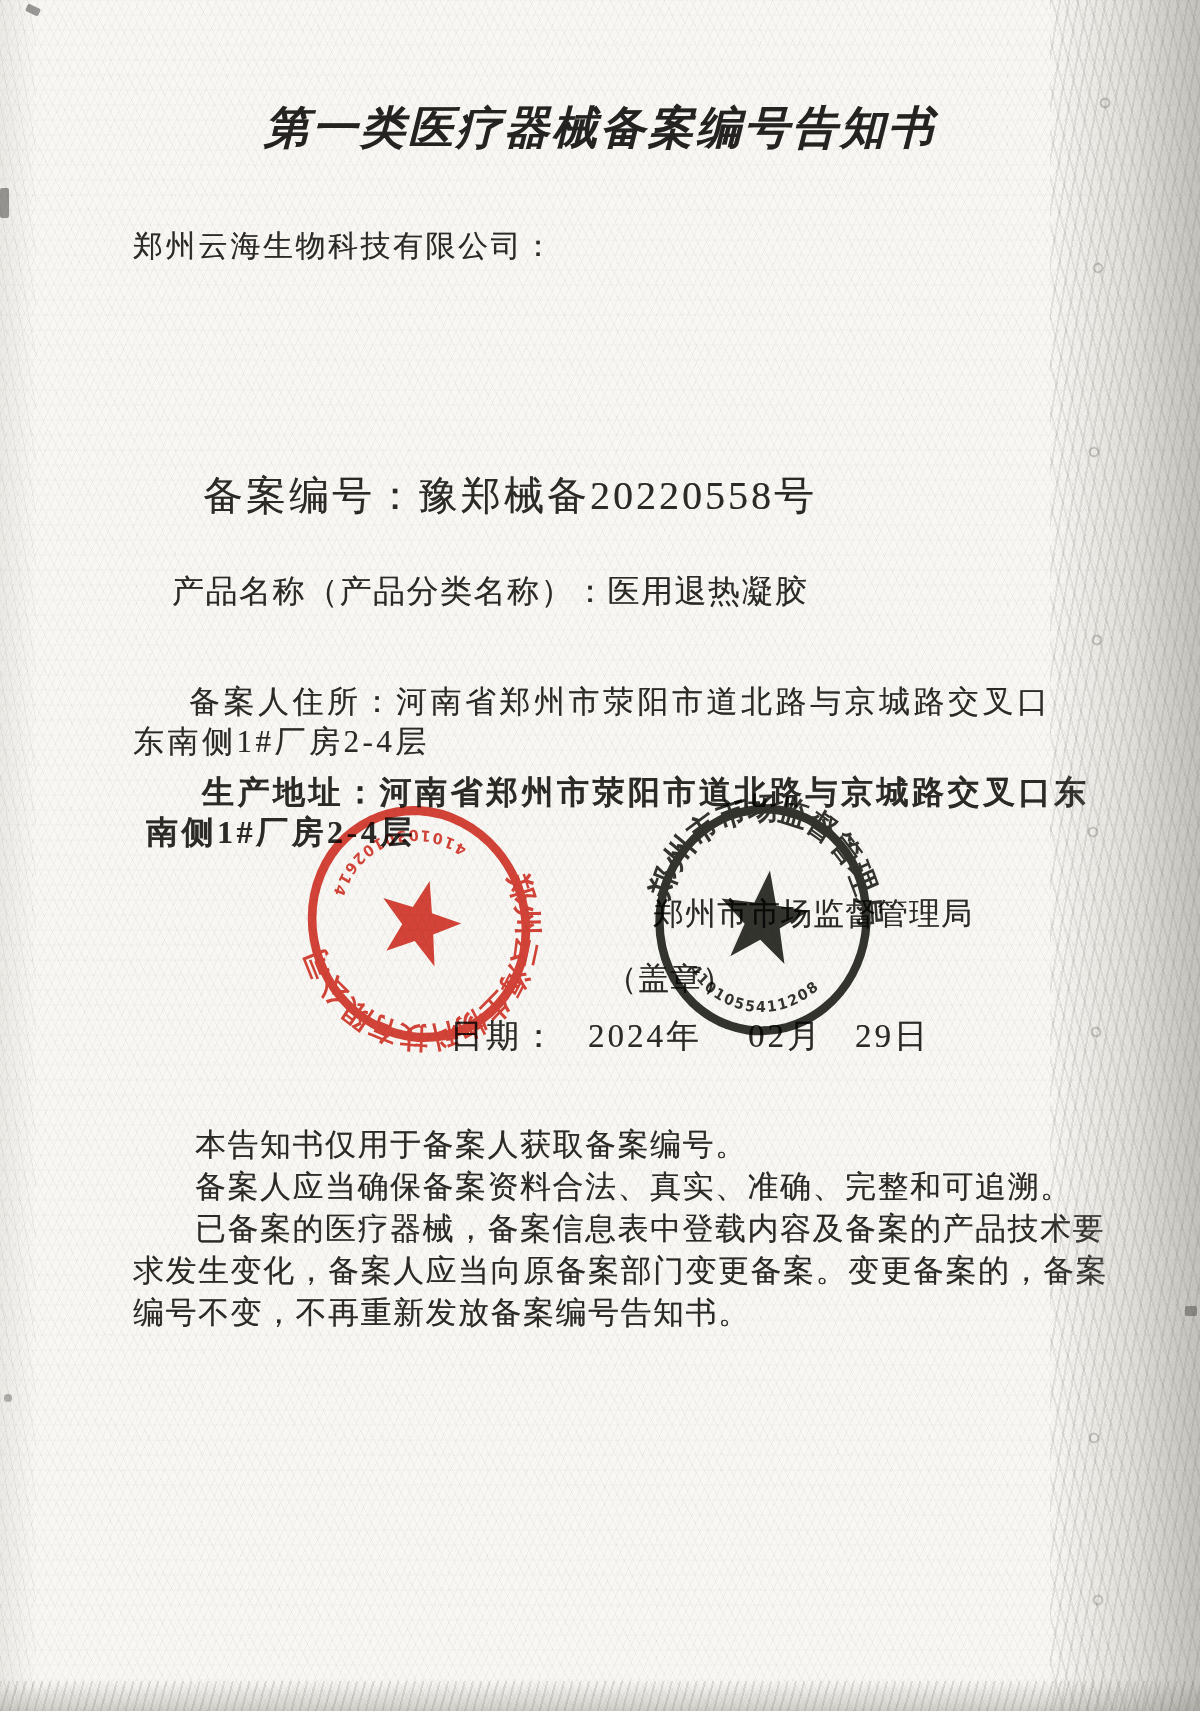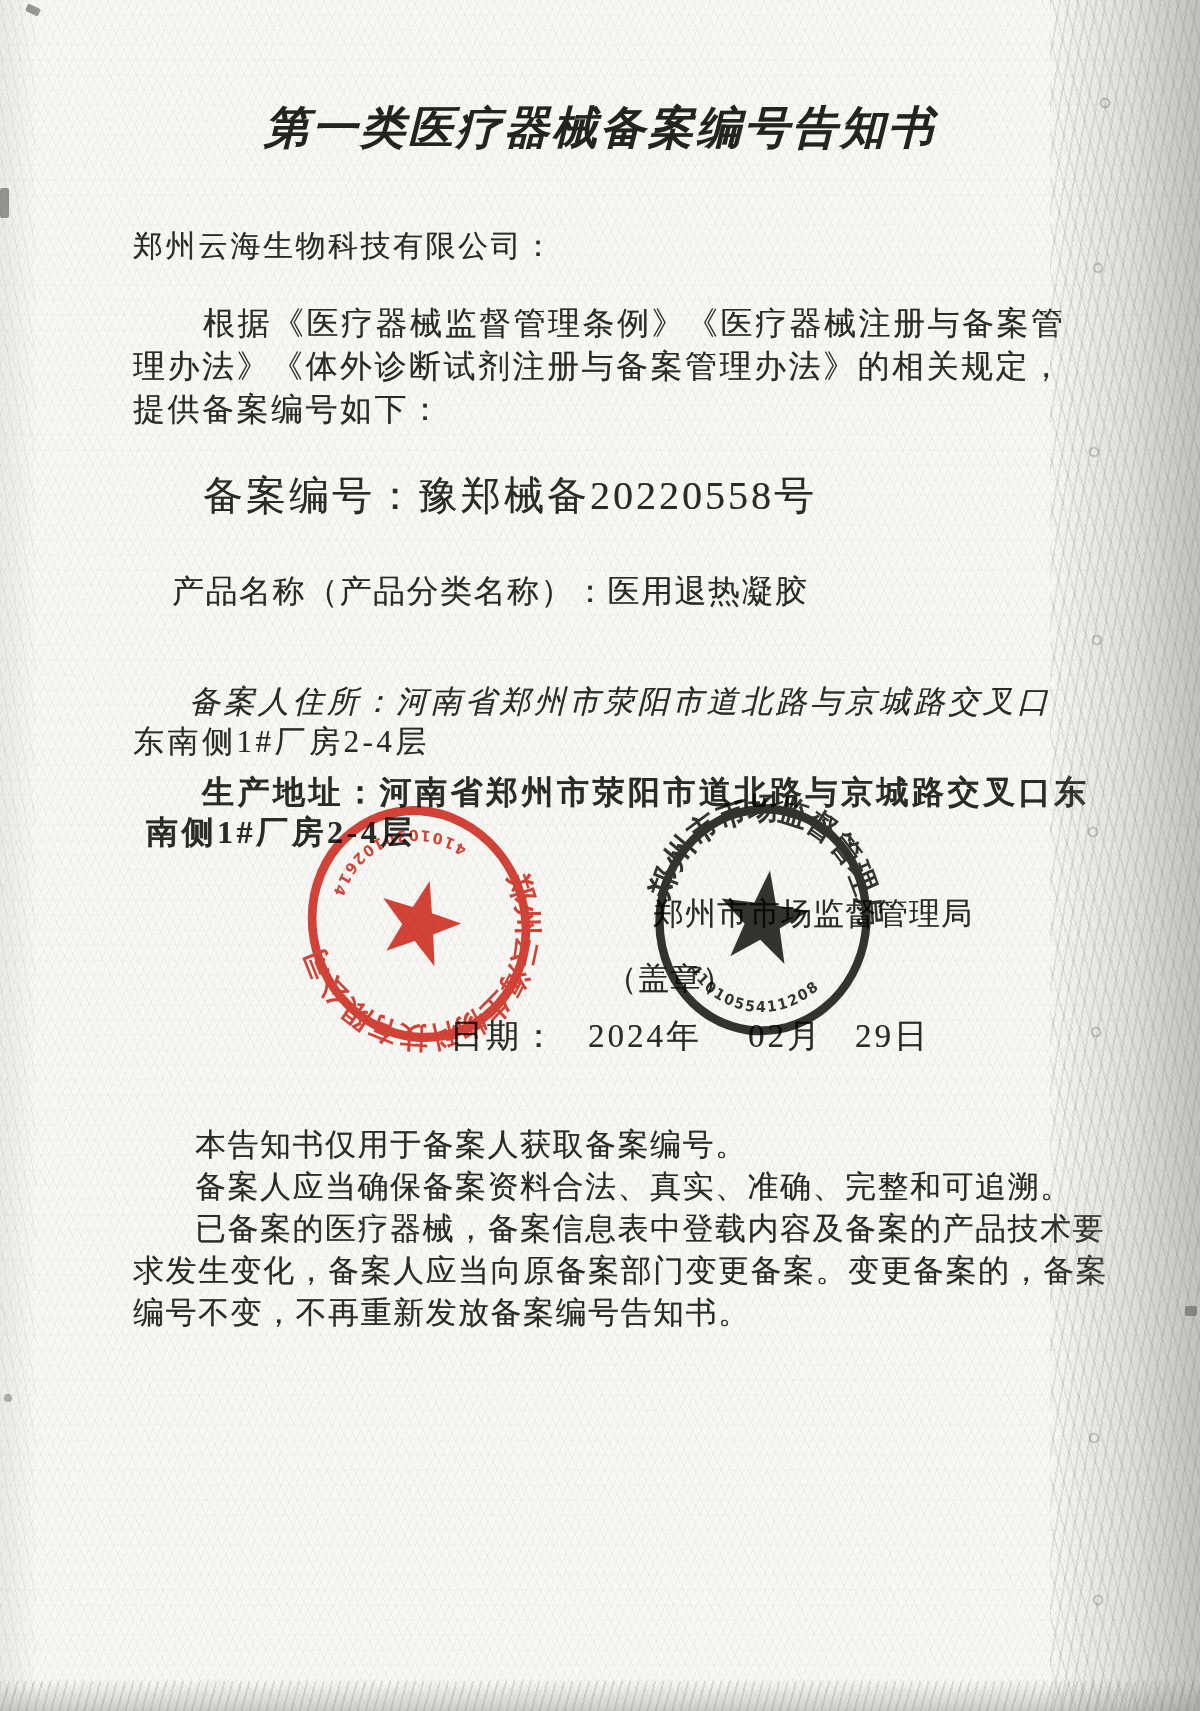--- a/index.html
+++ b/index.html
@@ -23,21 +23,21 @@
     font-weight:700;font-size:45px;letter-spacing:3px;color:#242321;font-style:italic;
   }
   .salutation{top:226px;left:133px;font-size:30px;letter-spacing:2.5px;}
   .block{position:absolute;}
   .block .line{white-space:nowrap;text-shadow:0.3px 0.3px 0.4px rgba(60,60,58,.55);}
   .intro{top:302px;left:133px;font-size:32px;line-height:43px;letter-spacing:2.5px;}
   .indent{text-indent:70px;}
   .filing{top:468px;left:203px;font-size:40px;letter-spacing:3px;}
   .product{top:570px;left:172px;font-size:32px;letter-spacing:1.5px;}
   .addr1{top:682px;left:133px;font-size:31px;line-height:40px;letter-spacing:3.5px;}
-  .addr1 .line:first-child{text-indent:56px;font-style:italic;}
+  .addr1 .line:first-child{text-indent:56px;}
   .addr2{top:772px;left:146px;font-size:32px;line-height:40px;letter-spacing:3.5px;font-weight:bold;}
   .addr2 .line:first-child{text-indent:56px;}
   .issuer{top:893px;left:653px;font-size:31px;letter-spacing:1px;}
   .seal-note{top:958px;left:606px;font-size:31px;letter-spacing:1px;}
   .date-line{top:1014px;left:450px;font-size:33px;letter-spacing:3px;}
   .date-line .yy{margin-left:30px;}
   .date-line .mm{margin-left:46px;}
   .date-line .dd{margin-left:32px;}
   .notes{top:1124px;left:133px;font-size:31px;line-height:42px;letter-spacing:1.5px;}
   .notes .ind{text-indent:62px;}
@@ -96,25 +96,20 @@
 </style>
 </head>
 <body>
 
 <div class="page">
 
   <div class="txt title">第一类医疗器械备案编号告知书</div>
 
   <div class="txt salutation">郑州云海生物科技有限公司：</div>
 
-  <div class="block intro">
-    <div class="line indent">根据《医疗器械监督管理条例》《医疗器械注册与备案管</div>
-    <div class="line">理办法》《体外诊断试剂注册与备案管理办法》的相关规定，</div>
-    <div class="line">提供备案编号如下：</div>
-  </div>
 
   <div class="txt filing">
     <span>备案编号：</span><span>豫郑械备20220558号</span>
   </div>
 
   <div class="txt product">
     <span>产品名称（产品分类名称）：</span><span>医用退热凝胶</span>
   </div>
 
   <div class="block addr1">

